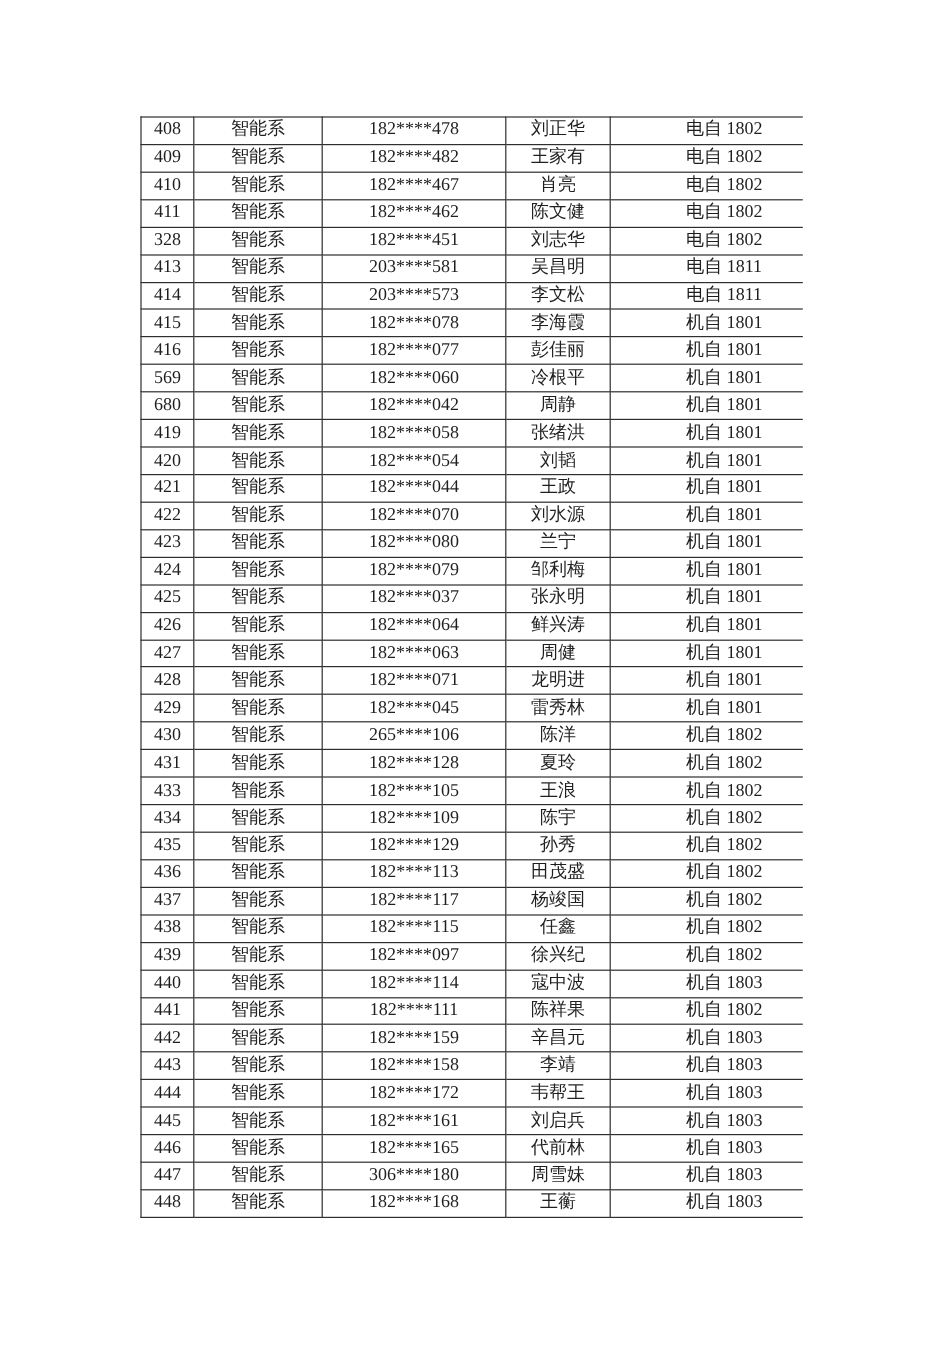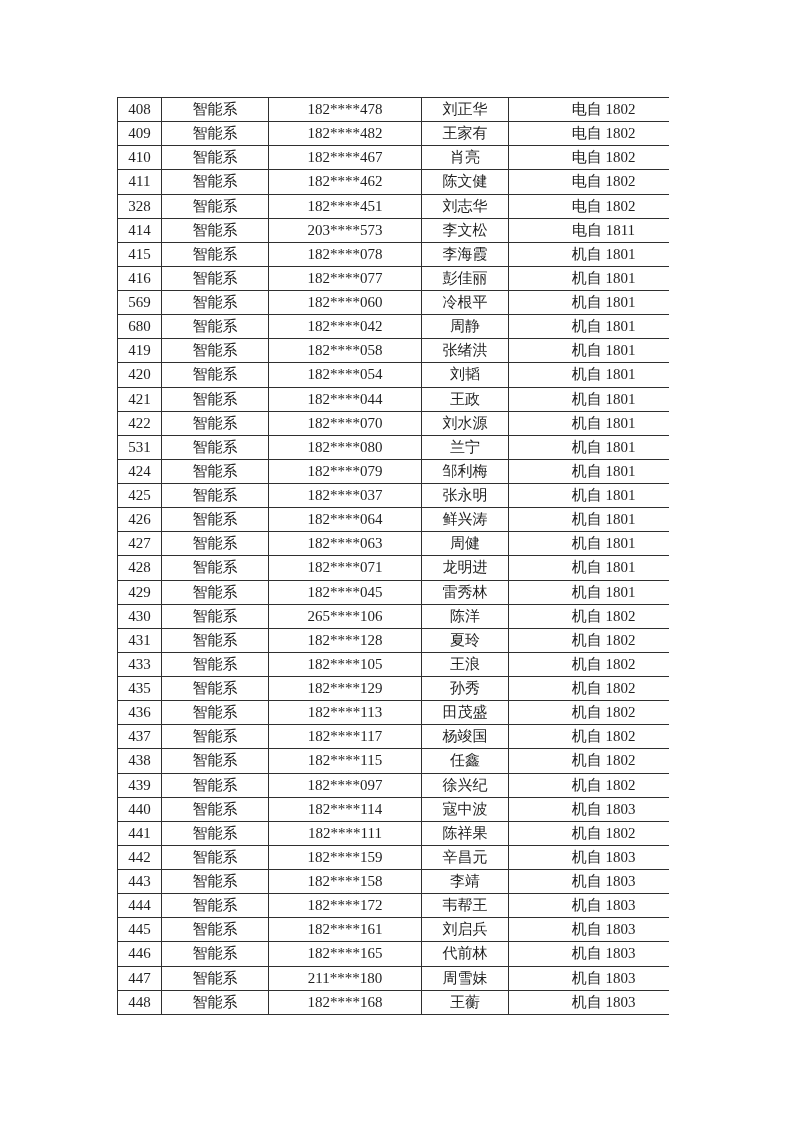--- a/index.html
+++ b/index.html
@@ -83,20 +83,27 @@
     <td>电自 1802</td>
   </tr>
         <tr>
     <td>328</td>
     <td>智能系</td>
     <td>182****451</td>
     <td>刘志华</td>
     <td>电自 1802</td>
   </tr>
         <tr>
+    <td>413</td>
+    <td>智能系</td>
+    <td>203****581</td>
+    <td>吴昌明</td>
+    <td>电自 1811</td>
+  </tr>
+        <tr>
     <td>414</td>
     <td>智能系</td>
     <td>203****573</td>
     <td>李文松</td>
     <td>电自 1811</td>
   </tr>
         <tr>
     <td>415</td>
     <td>智能系</td>
     <td>182****078</td>
@@ -146,21 +153,21 @@
     <td>机自 1801</td>
   </tr>
         <tr>
     <td>422</td>
     <td>智能系</td>
     <td>182****070</td>
     <td>刘水源</td>
     <td>机自 1801</td>
   </tr>
         <tr>
-    <td>531</td>
+    <td>423</td>
     <td>智能系</td>
     <td>182****080</td>
     <td>兰宁</td>
     <td>机自 1801</td>
   </tr>
         <tr>
     <td>424</td>
     <td>智能系</td>
     <td>182****079</td>
     <td>邹利梅</td>
@@ -216,20 +223,27 @@
     <td>机自 1802</td>
   </tr>
         <tr>
     <td>433</td>
     <td>智能系</td>
     <td>182****105</td>
     <td>王浪</td>
     <td>机自 1802</td>
   </tr>
         <tr>
+    <td>434</td>
+    <td>智能系</td>
+    <td>182****109</td>
+    <td>陈宇</td>
+    <td>机自 1802</td>
+  </tr>
+        <tr>
     <td>435</td>
     <td>智能系</td>
     <td>182****129</td>
     <td>孙秀</td>
     <td>机自 1802</td>
   </tr>
         <tr>
     <td>436</td>
     <td>智能系</td>
     <td>182****113</td>
@@ -302,21 +316,21 @@
         <tr>
     <td>446</td>
     <td>智能系</td>
     <td>182****165</td>
     <td>代前林</td>
     <td>机自 1803</td>
   </tr>
         <tr>
     <td>447</td>
     <td>智能系</td>
-    <td>211****180</td>
+    <td>306****180</td>
     <td>周雪妹</td>
     <td>机自 1803</td>
   </tr>
         <tr>
     <td>448</td>
     <td>智能系</td>
     <td>182****168</td>
     <td>王蘅</td>
     <td>机自 1803</td>
   </tr>

